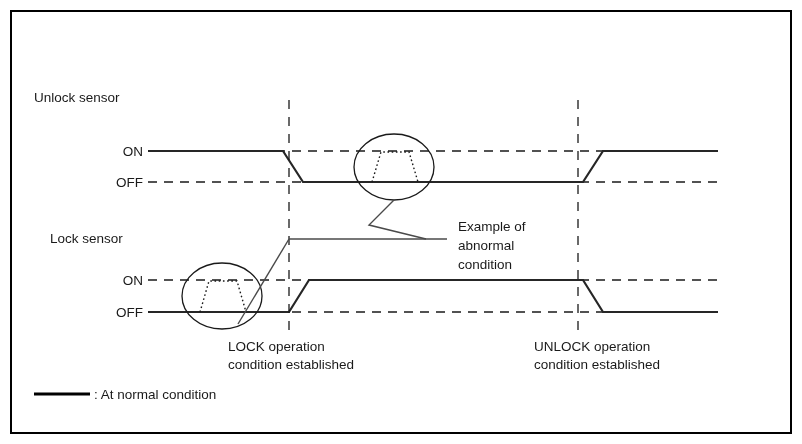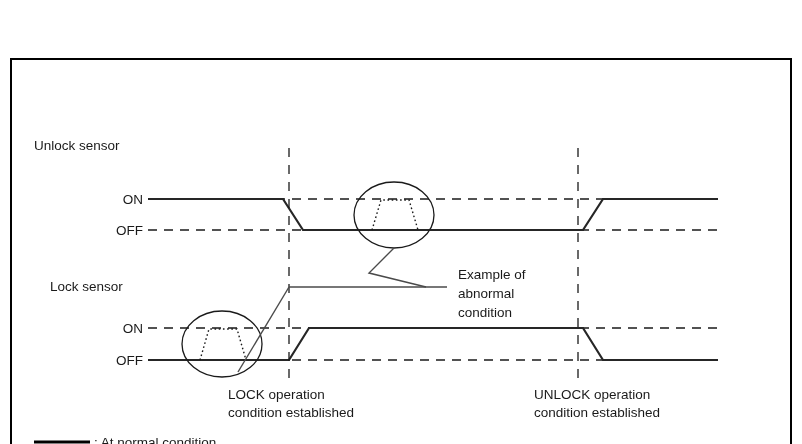--- a/index.html
+++ b/index.html
@@ -11,21 +11,20 @@
     width: 802px;
     height: 444px;
     font-family: "Liberation Sans", sans-serif;
     color: #1a1a1a;
     overflow: hidden;
   }
   #figure-root {
     position: relative;
     width: 802px;
     height: 347px;
-    margin-top: 48px;
   }
   .frame {
     position: absolute;
     left: 10px;
     top: 10px;
     width: 782px;
     height: 424px;
     border: 2px solid #000000;
     box-sizing: border-box;
     background: #ffffff;

